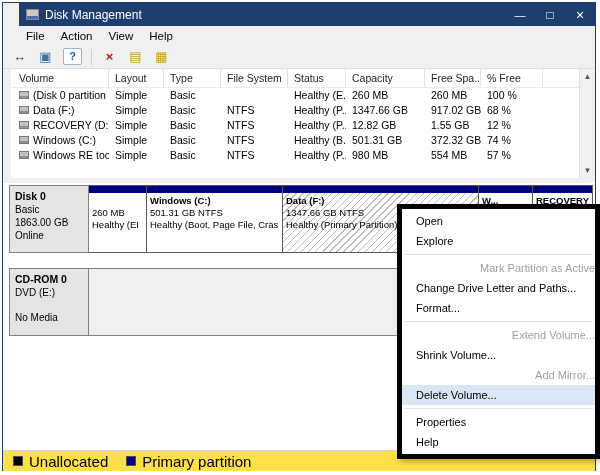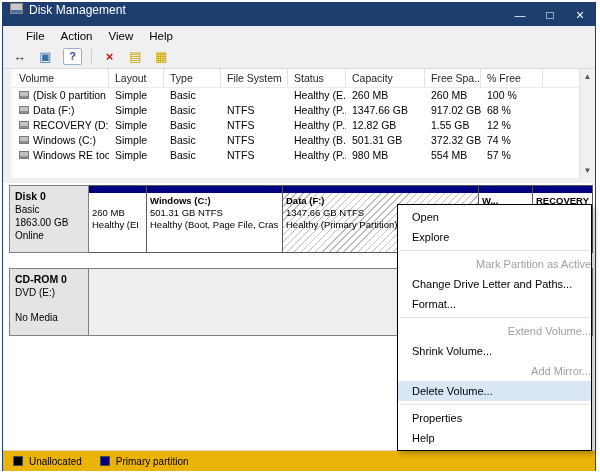--- a/index.html
+++ b/index.html
@@ -6,22 +6,22 @@
   body{
     width:600px;height:475px;position:relative;overflow:hidden;background:#ffffff;
     font-family:"Liberation Sans","DejaVu Sans",sans-serif;color:#000;
     -webkit-font-smoothing:antialiased;
   }
   .window{
     position:absolute;left:2px;top:2px;width:594px;height:469px;
     border:1px solid var(--titlebar,#1d3e6f);background:#f0f0f0;box-sizing:border-box;
   }
   
-  .titlebar{position:absolute;left:0;top:0;right:0;height:23px;background:var(--titlebar,#1d3e6f);
-    display:flex;color:#fff;}
+  .titlebar{position:absolute;left:16px;top:0;right:0;height:23px;background:var(--titlebar,#1d3e6f);
+    display:flex;align-items:center;color:#fff;}
   .app-icon{width:13px;height:11px;margin:0 6px 0 7px;background:#c9c9c9;border:1px solid #8a8a8a;
     box-shadow:inset 0 -3px 0 #4a6fae;box-sizing:border-box;}
   .title{font-size:12px;}
   .win-controls{margin-left:auto;display:flex;height:100%;}
   .win-btn{width:30px;height:100%;display:flex;align-items:center;justify-content:center;
     font-size:12px;color:#fff;cursor:default;}
   .win-btn.min{font-size:11px;}
   .win-btn.close{font-size:14px;}
   
   .menubar{position:absolute;left:0;top:23px;right:0;height:19px;background:#f0f0f0;
@@ -67,28 +67,28 @@
   .no-media{margin-top:12px;}
   .partitions{display:flex;}
   .part{box-sizing:border-box;border:1px solid #5a5a5a;border-left:none;background:#fff;overflow:hidden;}
   .part .strip{height:7px;background:var(--primary-partition,#000082);}
   .ptext{padding:2px 3px;font-size:9.5px;line-height:12px;white-space:nowrap;overflow:hidden;}
   .ptitle{font-weight:bold;min-height:12px;}
   .p1{width:58px;} .p2{width:136px;} .p3{width:196px;} .p4{width:54px;} .p5{width:60px;}
   .part.selected{background:repeating-linear-gradient(135deg,#ffffff 0px,#ffffff 4px,#bdbdbd 4px,#bdbdbd 5px);}
   .cd-media{width:504px;box-sizing:border-box;background:#efefef;border:1px solid #808080;border-left:none;}
   
-  .legend-bar{position:absolute;left:0;right:0;top:447px;height:20px;background:#eab308;
-    border-top:1px solid #d5d5d5;display:flex;align-items:center;padding-left:10px;gap:6px;font-size:10px;}
+  .legend-bar{position:absolute;left:0;right:0;top:447px;height:20px;background:#fde047;
+    border-top:1px solid #d5d5d5;display:flex;align-items:center;padding-left:10px;gap:6px;font-size:15px;}
   .legend-swatch{width:10px;height:10px;border:1px solid #4c4c4c;box-sizing:border-box;}
   .sw-unalloc{background:var(--unallocated,#000);}
   .sw-primary{background:var(--primary-partition,#000082);margin-left:12px;}
   
   .context-menu{position:absolute;left:394px;top:201px;width:193px;background:#fff;
-    border:1px solid #000000;box-shadow:3px 3px 5px rgba(0,0,0,.25);padding:2px 0;z-index:10;font-size:11px;}
+    border:5px solid #000000;box-shadow:3px 3px 5px rgba(0,0,0,.25);padding:2px 0;z-index:10;font-size:11px;}
   .cm-item{height:20px;line-height:20px;padding-left:14px;white-space:nowrap;overflow:hidden;}
   .cm-item.disabled{color:#9f9f9f;text-align:right;}
   .cm-item.highlighted{background:var(--menu-highlight,#d9e7f5);}
   .cm-sep{height:1px;background:#e2e2e2;margin:3px 2px;}
 </style>
 </head>
 <body>
 
 <div class="window">
 

